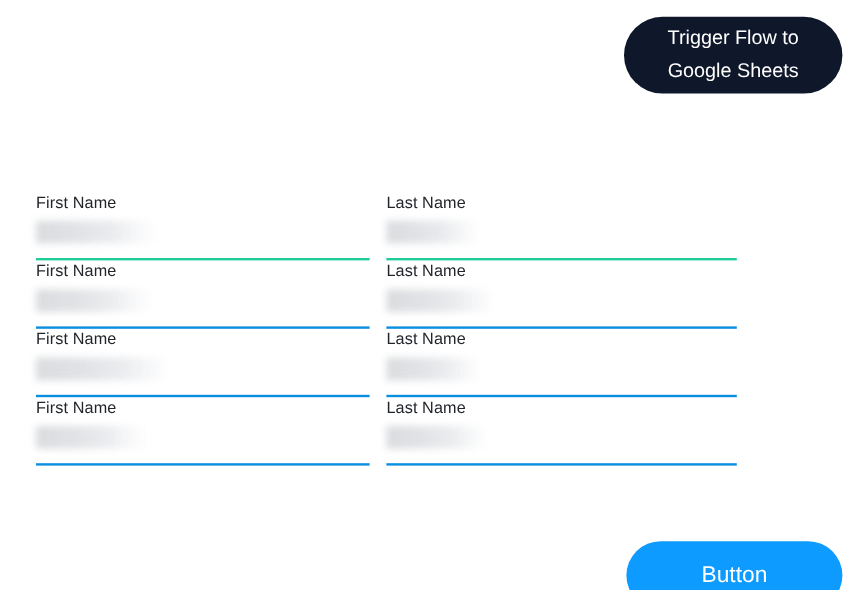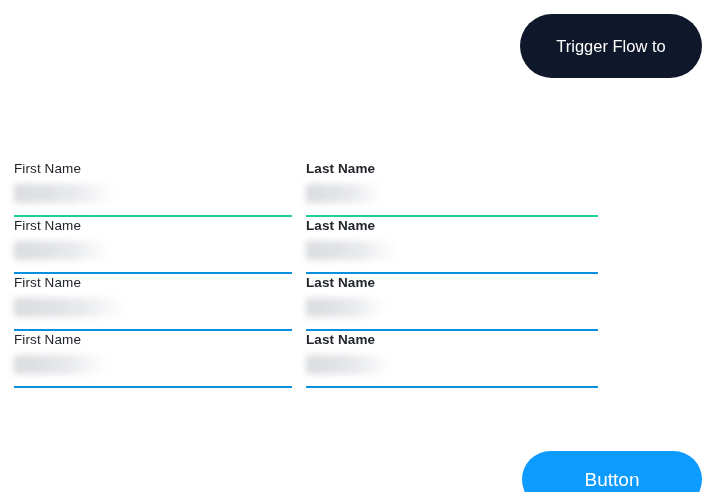--- a/index.html
+++ b/index.html
@@ -56,28 +56,29 @@
   #form-grid {
     position: absolute;
     left: 0;
     top: 160px;
     width: 600px;
   }
 
   .form-row {
     display: flex;
     width: 600px;
+    margin-left: 16px;
   }
 
   .field {
     position: relative;
     box-sizing: border-box;
   }
   .field.col-left  { width: 292px; padding-left: 14px; }
-  .field.col-right { width: 292px; margin-left: 14px; padding-left: 0px; font-weight: bold; }
+  .field.col-right { width: 292px; margin-left: 14px; padding-left: 0px; }
 
   .field-label {
     font-size: 13.5px;
     color: #22262b;
     line-height: 17px;
     letter-spacing: 0.1px;
     white-space: nowrap;
   }
 
   .field-control {
@@ -113,20 +114,21 @@
     background: #0a8fe0;
   }
   .field-underline.green { background: #1ecd97; height: 2px; }
 </style>
 </head>
 <body style="background: rgb(255, 255, 255);">
 
 <button class="pill" id="trigger-flow-button" style="background: #0f172a; color: rgb(255, 255, 255);">
   <span>
     <span class="label-line">Trigger Flow to</span>
+    <span class="label-line">Google Sheets</span>
   </span>
 </button>
 
 <div id="form-grid">
 
   <div class="form-row">
     <div class="field col-left">
       <div class="field-label" style="color: rgb(34, 38, 43);">First Name</div>
       <div class="field-control">
         <div class="field-value" style="width:100px"></div>

